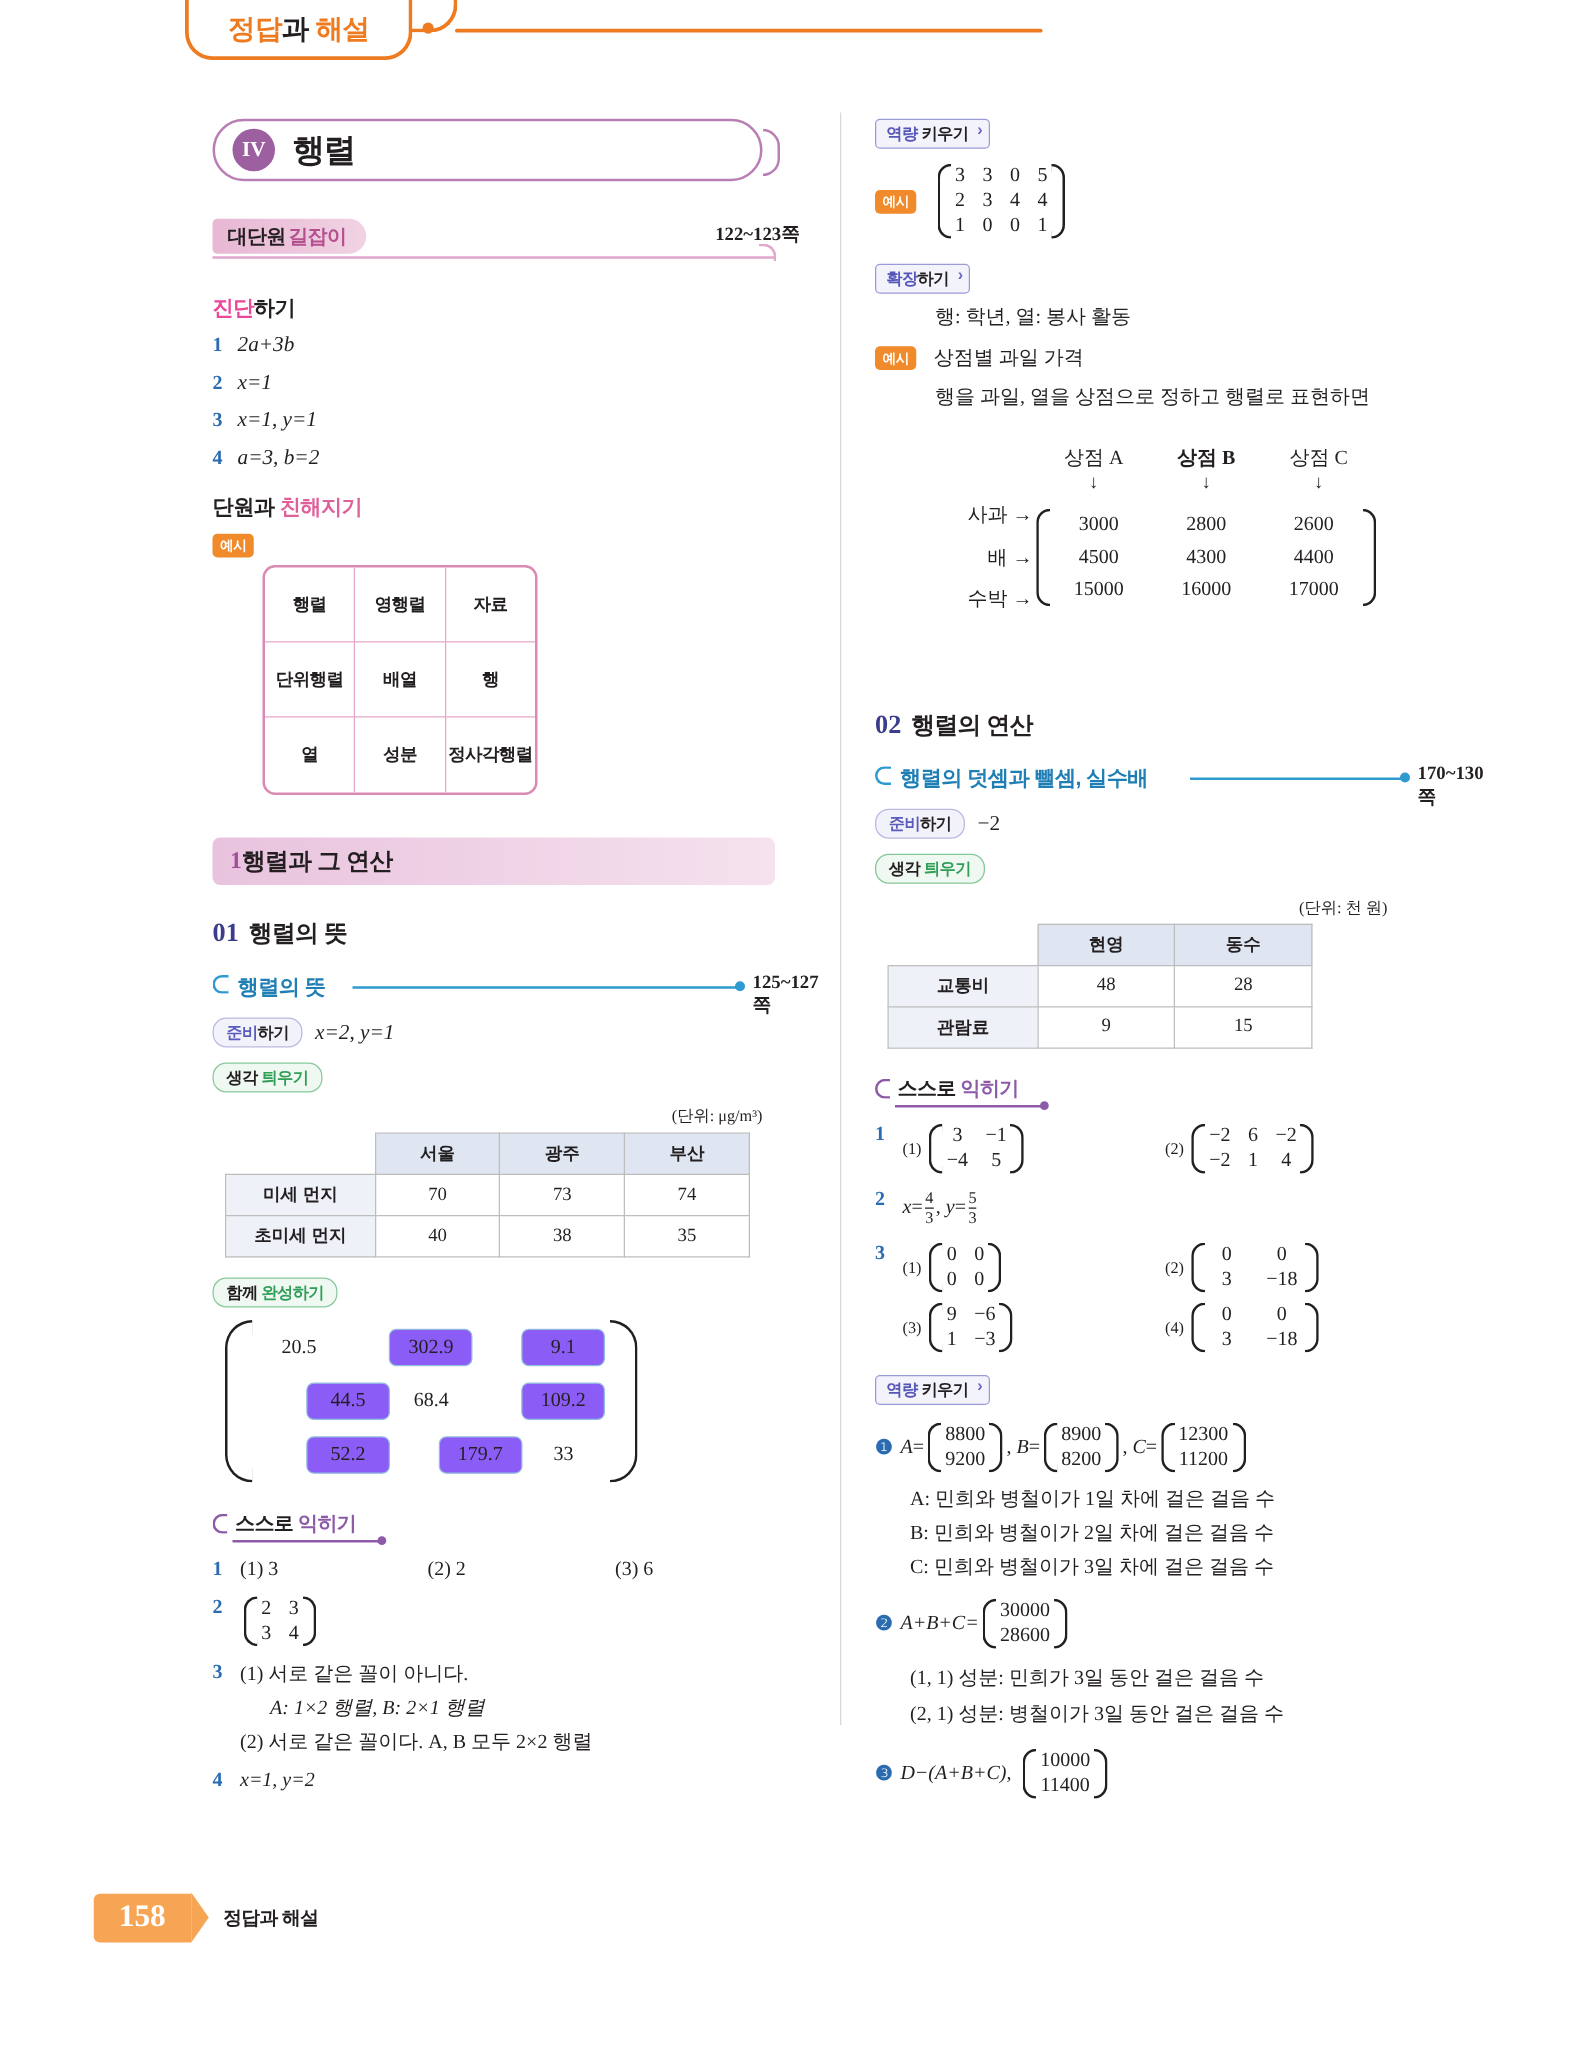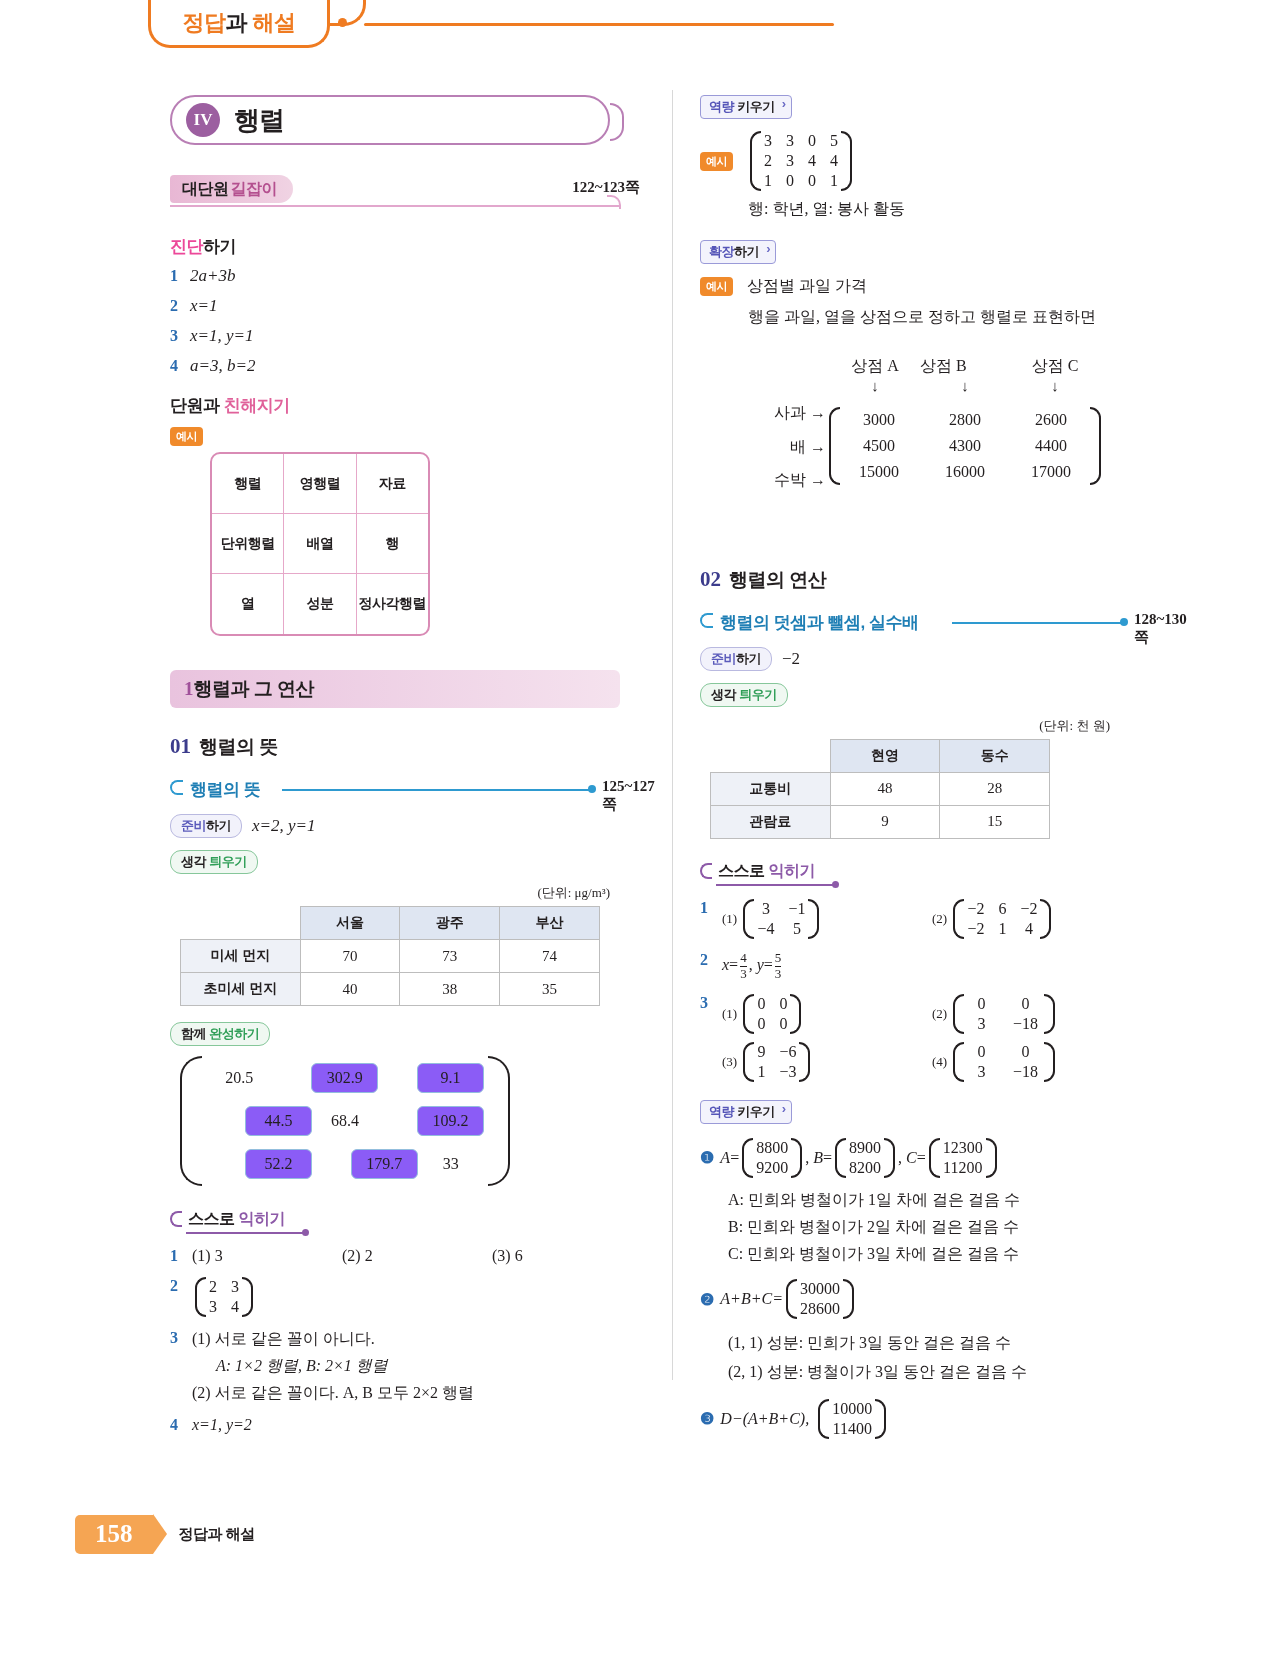--- a/index.html
+++ b/index.html
@@ -529,39 +529,39 @@
                 <td>0</td>
                 <td>0</td>
                 <td>1</td>
               </tr>
         </tbody>
           </table>
         <span class="pr"></span>
       </span>
     </div>
 
-    <div style="margin-top:8px;margin-left:48px;font-size:16px;font-family:'Liberation Serif',serif;">행: 학년, 열: 봉사 활동</div>
-
     <div style="margin-top:20px;">
       <span class="tag-flag">
         <span class="k1">확장</span><span class="k2">하기</span>
       </span>
     </div>
 
+    <div style="margin-top:8px;margin-left:48px;font-size:16px;font-family:'Liberation Serif',serif;">행: 학년, 열: 봉사 활동</div>
+
     <div style="margin-top:12px;display:flex;align-items:center;">
       <span class="tag-ex">예시</span>
       <span style="margin-left:14px;font-size:16px;font-family:'Liberation Serif',serif;">상점별 과일 가격</span>
     </div>
 
     <div style="margin-top:10px;margin-left:48px;font-size:16px;font-family:'Liberation Serif',serif;">행을 과일, 열을 상점으로 정하고 행렬로 표현하면</div>
 
     <div style="margin-top:28px;margin-left:40px;">
       <div style="display:flex;margin-left:90px;font-size:16px;font-family:'Liberation Serif',serif;">
         <span style="width:90px;text-align:center;">상점 A</span>
-        <span style="width:90px;">상점 B</span>
+        <span style="width:90px;text-align:center;font-weight:bold;">상점 B</span>
         <span style="width:90px;text-align:center;">상점 C</span>
       </div>
       <div style="display:flex;margin-left:90px;font-size:15px;">
         <span style="width:90px;text-align:center;">↓</span>
         <span style="width:90px;text-align:center;">↓</span>
         <span style="width:90px;text-align:center;">↓</span>
       </div>
       <div style="display:flex;align-items:center;margin-top:2px;">
         <div style="font-size:16px;font-family:'Liberation Serif',serif;line-height:2.1;text-align:right;width:86px;">
           <div>사과 →</div>
@@ -597,21 +597,21 @@
     <div class="topic" style="margin-top:70px;">
       <span class="tn">02</span>
       <span class="tt">행렬의 연산</span>
     </div>
 
     <div class="lead">
       <span class="arc"></span>
       <span class="txt">행렬의 덧셈과 뺄셈, 실수배</span>
       <span class="line" style="left:252px;width:172px;"></span>
       <span class="dot" style="left:420px;"></span>
-      <span class="pg" style="left:434px;">128~130쪽</span>
+      <span class="pg" style="left:434px;">170~130쪽</span>
     </div>
 
     <div class="inline-row">
       <span class="tag-round">
         <span class="k1">준비</span><span class="k2">하기</span>
       </span>
       <span class="inline-val">−2</span>
     </div>
 
     <div style="margin-top:12px;">

